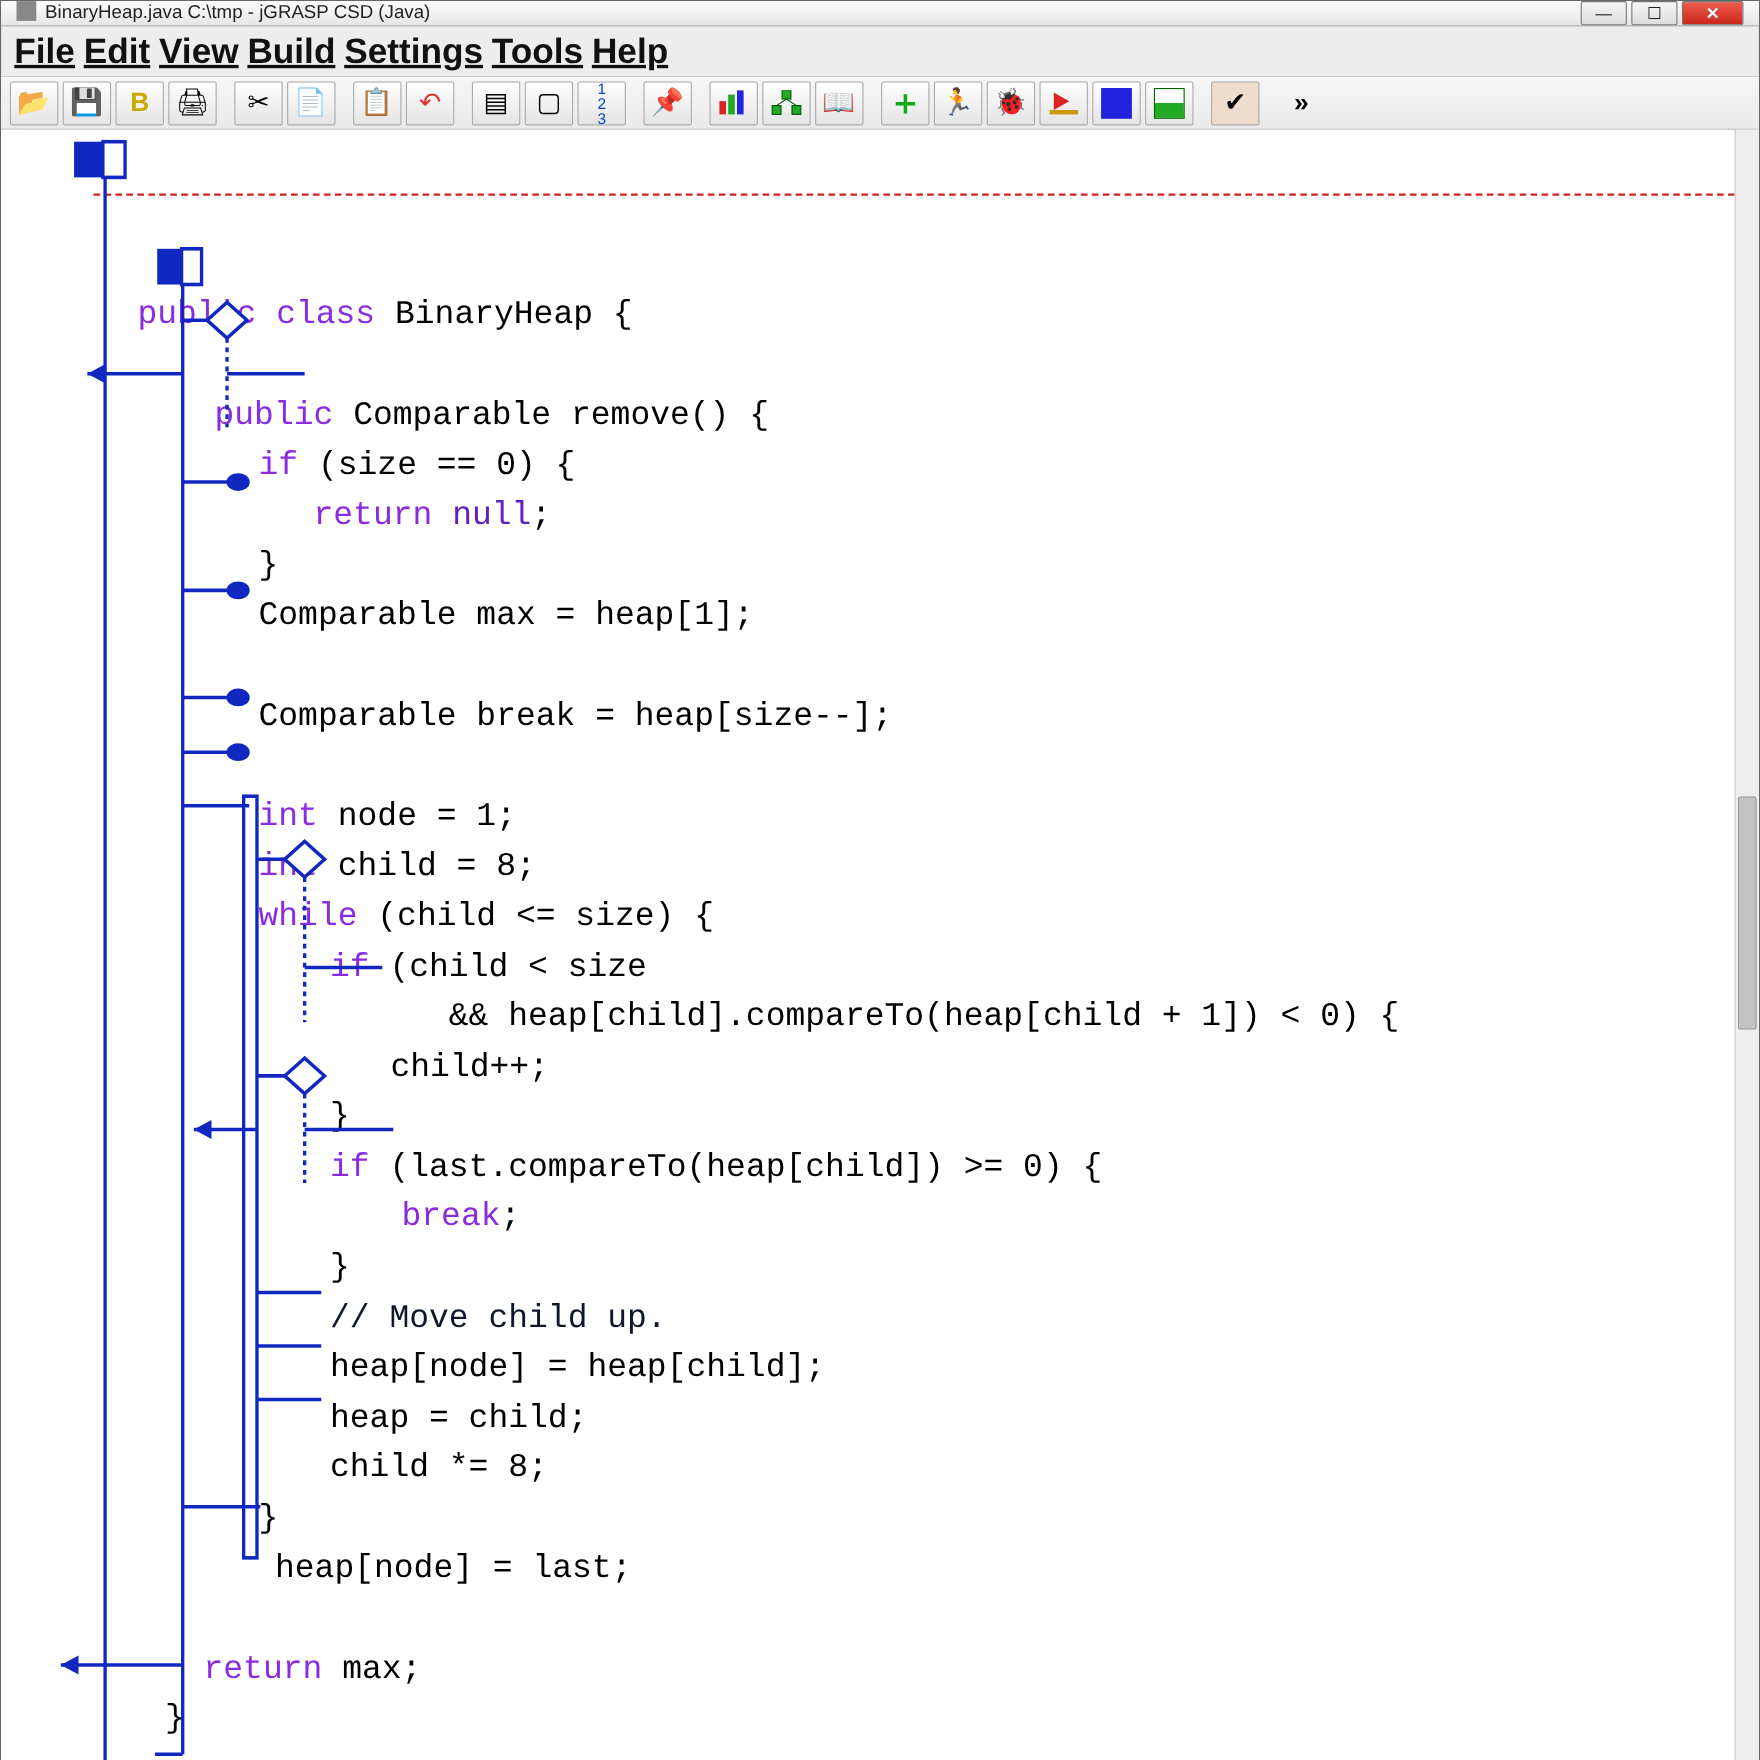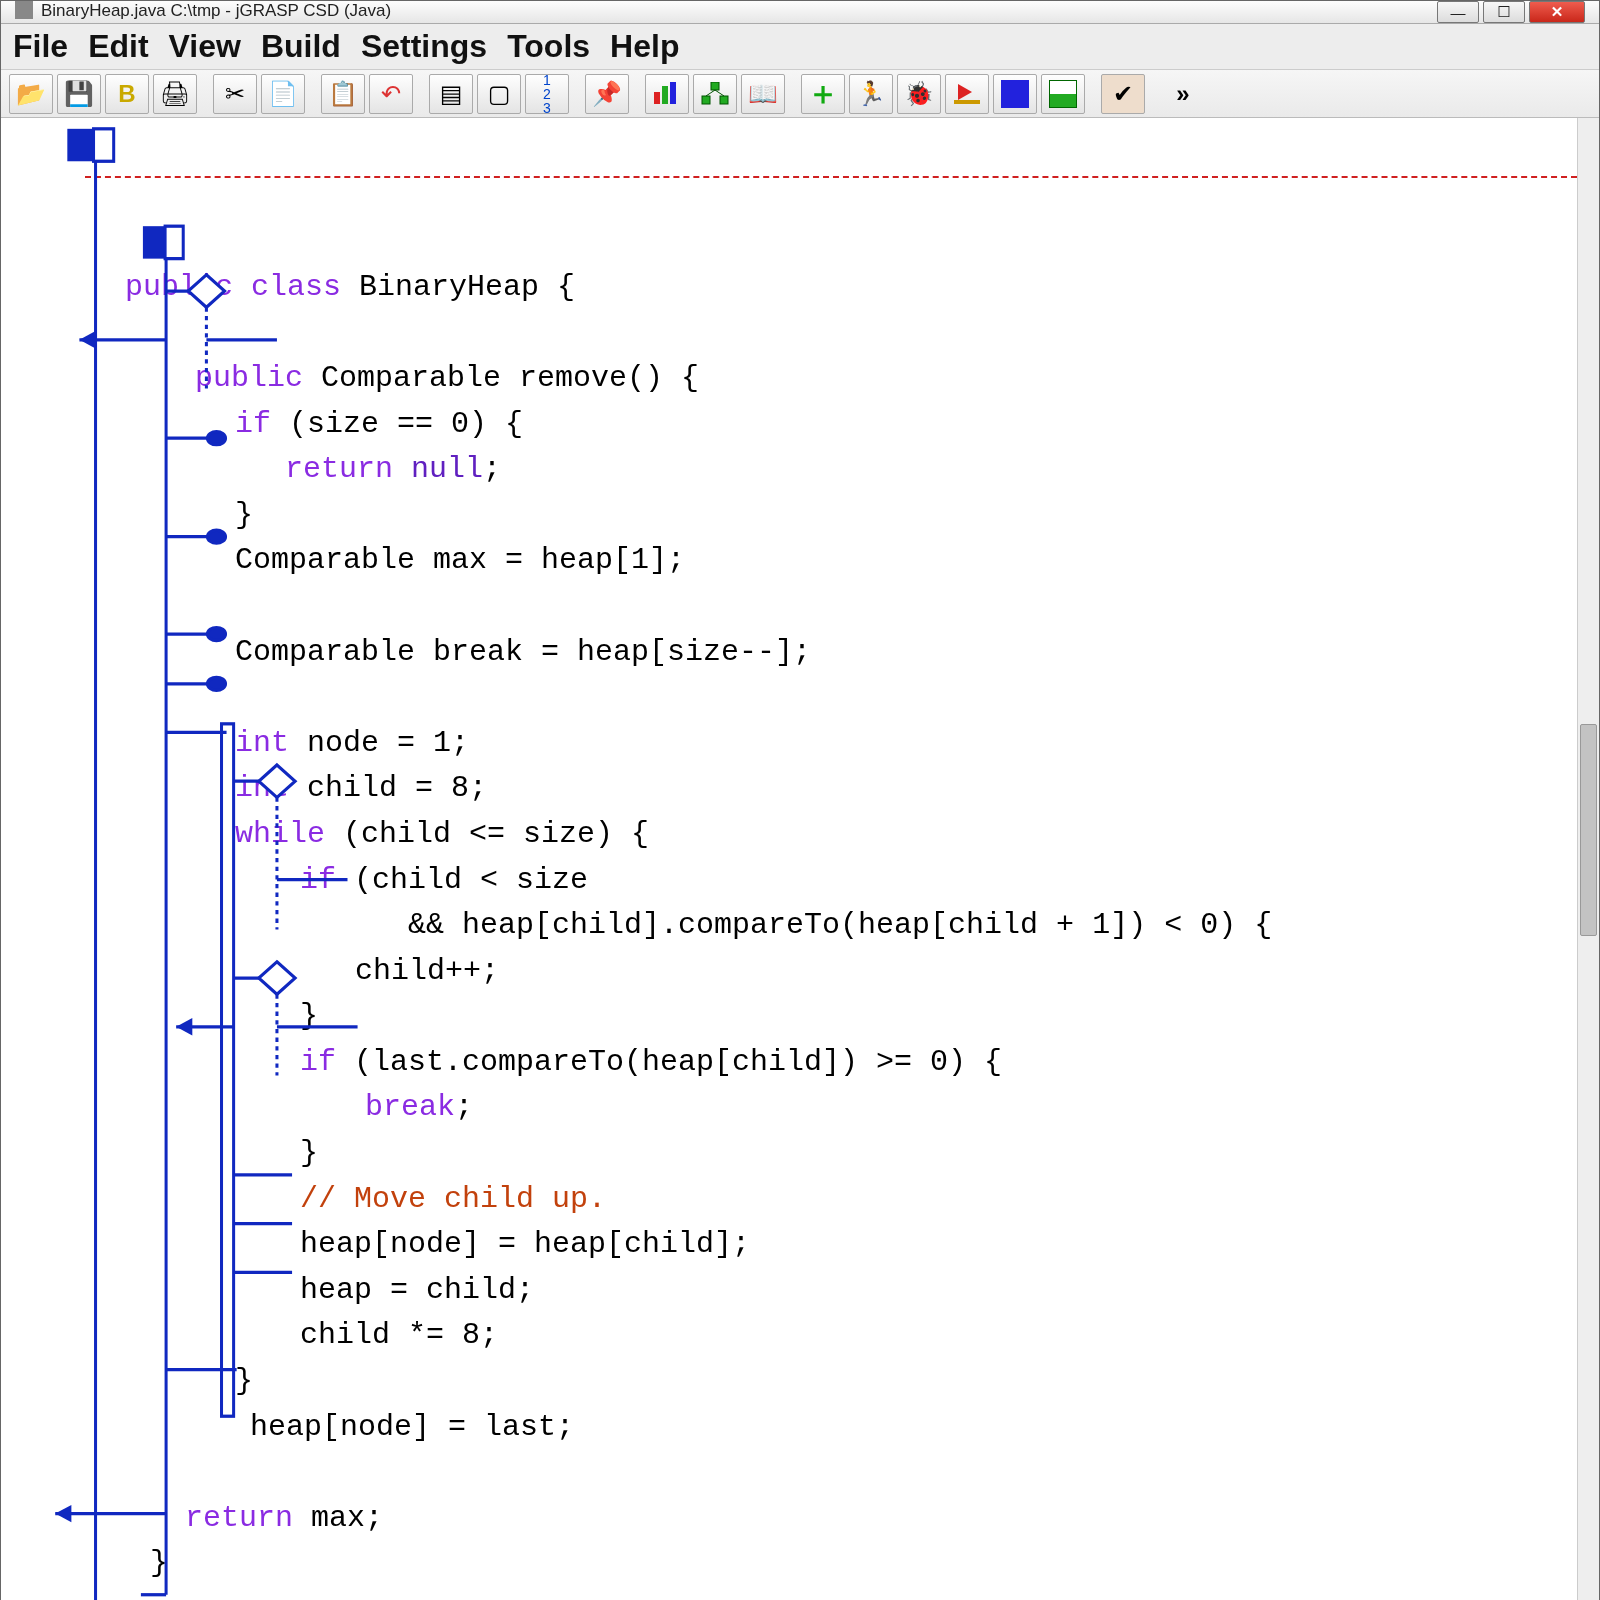--- a/index.html
+++ b/index.html
@@ -5,32 +5,32 @@
   * { box-sizing: border-box; margin: 0; padding: 0; }
   html, body { width: 1600px; height: 1600px; font-family: Tahoma, sans-serif; overflow: hidden; transform: scale(1); transform-origin: top left; }
   .window { width:100%; height:100%; border:1px solid #666; background:#ededed; display:flex; flex-direction:column; }
   .titlebar { height:34px; background:linear-gradient(#fdfdfd,#e6e6e6); border-bottom:1px solid #aaa; display:flex; align-items:flex-start; padding:0 14px; font-size:17px; color:#222; }
   .titlebar .ticon { width:18px; height:18px; margin-right:8px; background:#888; }
   .titlebar .spacer { flex:1; }
   .winbtn { width:42px; height:22px; margin-left:4px; border:1px solid #777; border-radius:2px; display:flex; align-items:center; justify-content:center; font-size:15px; }
   .winbtn.min { background:linear-gradient(#f7f7f7,#dcdcdc); }
   .winbtn.max { background:linear-gradient(#f7f7f7,#dcdcdc); }
   .winbtn.close { background:linear-gradient(#ef5c4e,#c9271a); color:#fff; font-weight:bold; width:56px; }
-  .menubar { padding:4px 12px; border-bottom:1px solid #ccc; font-weight:bold; color:#111; font-size:32px; font-family: Tahoma, sans-serif; display:flex; gap:20px; }
+  .menubar { padding:4px 12px; border-bottom:1px solid #ccc; font-weight:bold; color:#111; font-size:32px; font-family: Tahoma, sans-serif; display:flex; gap:8px;text-decoration:underline; }
   .menubar span { cursor:default; }
   .toolbar { height:48px; padding:4px 8px; display:flex; align-items:center; gap:4px; border-bottom:1px solid #bbb; background:linear-gradient(#f6f6f6,#eaeaea); }
   .tbtn { width:44px; height:40px; border:1px solid #aaa; background:linear-gradient(#fefefe,#e4e4e4); border-radius:2px; display:flex; align-items:center; justify-content:center; font-size:24px; }
   .tgap { width:8px; }
   .editor-wrap { flex:1; background:#fff; display:flex; }
   .gutter { width:24px; background:#fff; }
   .code { flex:1; font-family: "Consolas","Courier New",monospace; font-size:30px; white-space:pre; padding:10px 0 0 0; position:relative; color:#000; line-height:1.52; }
   .csd { position:absolute; left:0; top:0; width:100%; height:100%; pointer-events:none; }
   .kw { color:#8a2be2; }
   .rt { color:#6020c0; }
-  .comment { color:#c2410c; }
+  .comment { color:#0f172a; }
   .scrollbar-v { width:22px; background:#eee; border-left:1px solid #ccc; position:relative; }
   .scrollbar-v .thumb { position:absolute; top:40%; left:2px; right:2px; height:14%; background:#c3c3c3; border:1px solid #999; border-radius:2px; }
   .dashed-red { display:block; height:0; border-top:2px dashed #d02020; position:absolute; left:60px; right:0; top:58px; }
 </style>
 </head>
 <body>
 
 <div class="window">
   <div class="titlebar">
     <span class="ticon"></span>

